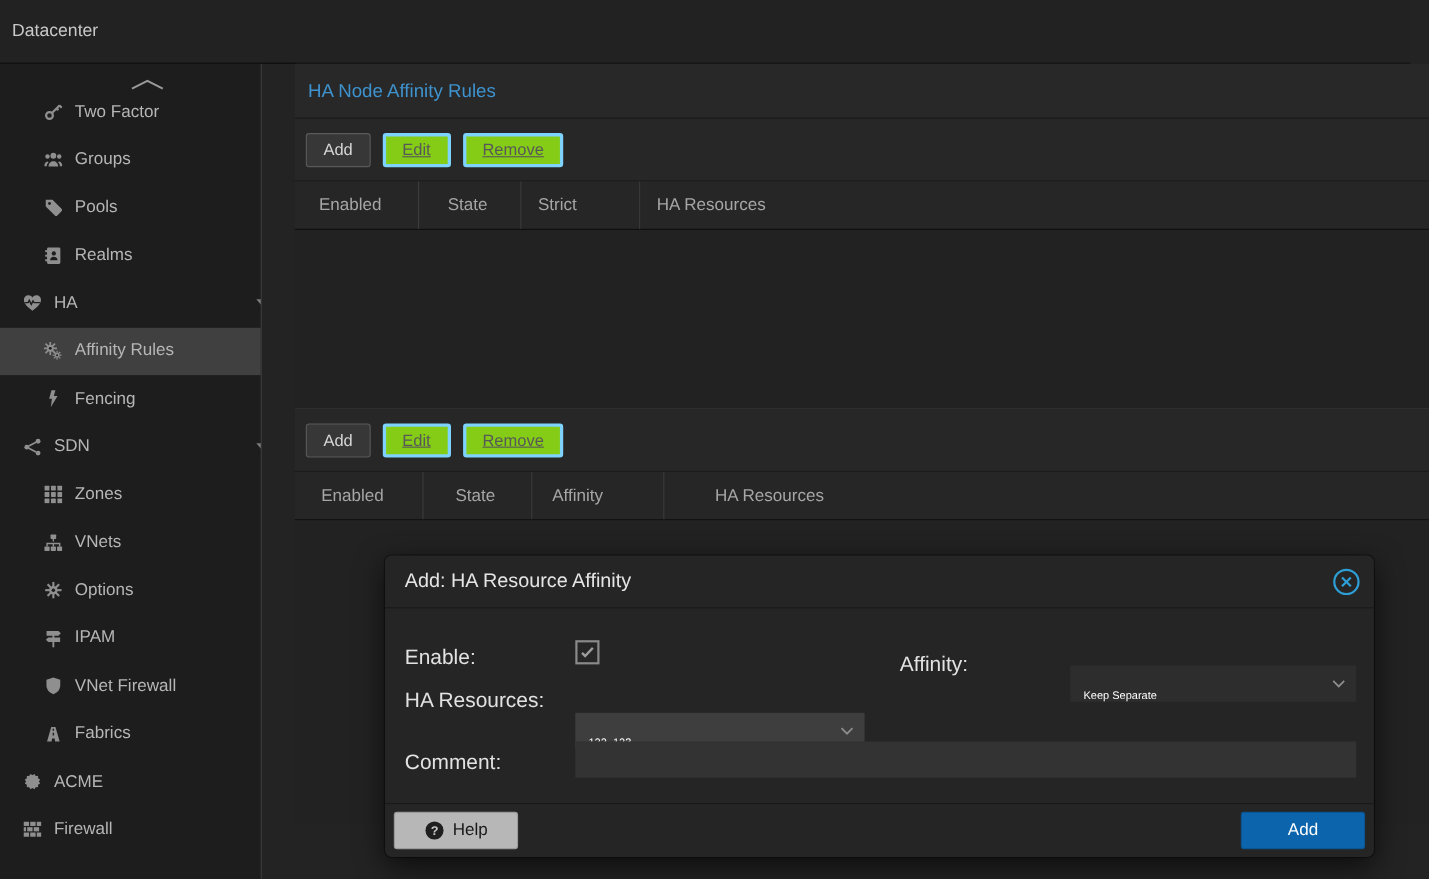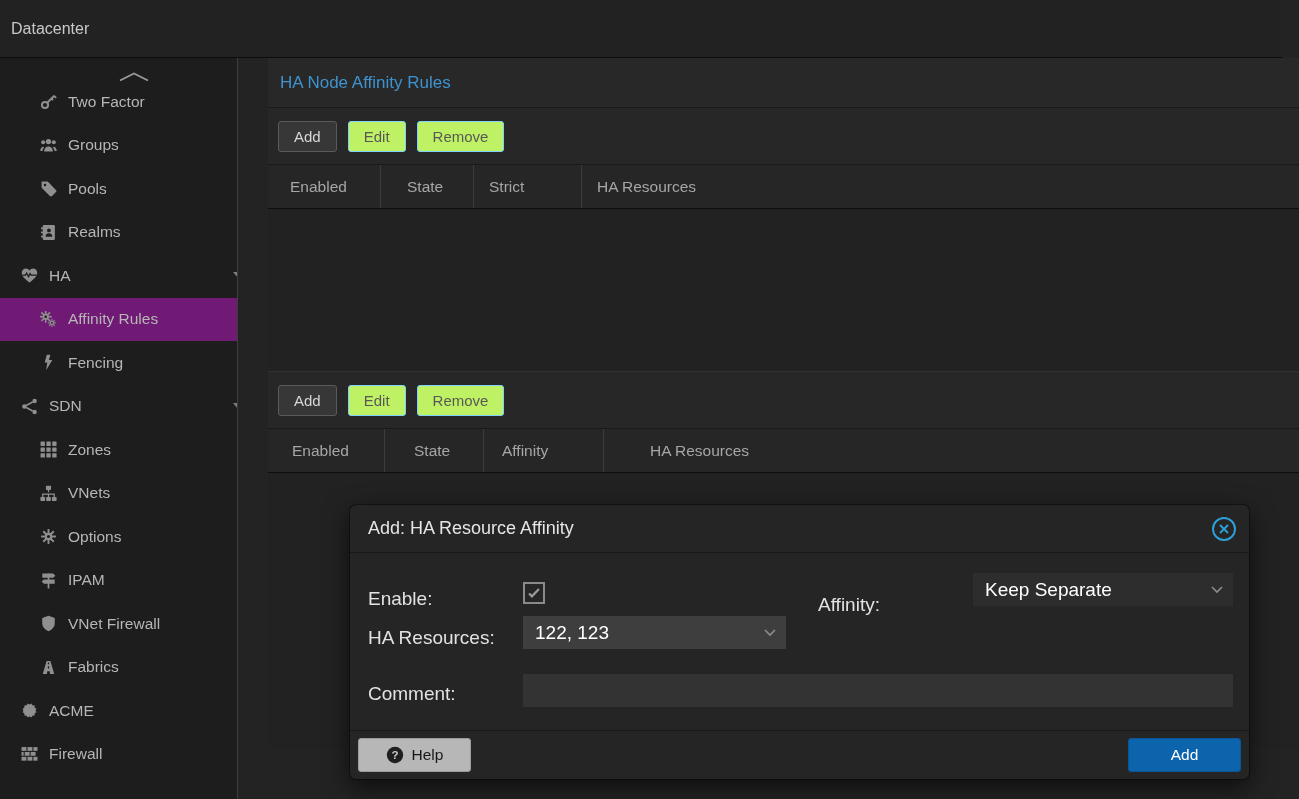--- a/index.html
+++ b/index.html
@@ -16,37 +16,37 @@
            border-right:1px solid #3e3e3e;overflow:hidden;}
   .scrollup{position:absolute;left:0;top:8px;width:267px;height:20px;display:flex;
             justify-content:center;align-items:center;color:#9a9a9a;}
   .snav{position:absolute;left:0;top:22px;width:267px;}
   .sitem{height:43.5px;display:flex;align-items:center;color:#b6b6b6;font-size:15.5px;
          position:relative;cursor:default;}
   .sitem .ic{width:22px;display:flex;justify-content:center;align-items:center;
              margin-right:9px;color:#8f8f8f;flex:none;}
   .lvl0{padding-left:12px;margin-left:6px;}
   .lvl1{padding-left:37px;}
-  .sel{background:#701a75;}
+  .sel{background:#404040;}
   .caret{position:absolute;right:22px;width:0;height:0;}
   .caret.down{border-left:6px solid transparent;border-right:6px solid transparent;
               border-top:7px solid #7d7d7d;}
   .caret.right{border-top:6px solid transparent;border-bottom:6px solid transparent;
                border-left:7px solid #7d7d7d;}
   svg.i16{width:17px;height:17px;}
   
   .main{position:absolute;left:268px;top:58px;width:1031px;height:741px;background:#232323;}
   .ptitle{height:50px;background:#282828;border-bottom:1px solid #1a1a1a;display:flex;
           align-items:center;padding-left:12px;font-size:17px;color:#3e93cf;}
   .ptool{height:57px;background:#272727;border-bottom:1px solid #1a1a1a;display:flex;
          align-items:center;padding-left:10px;}
   .tbtn{height:31px;padding:0 15px;border-radius:3px;font-size:15px;display:inline-flex;
         align-items:center;margin-right:11px;}
   .tbtn.en{background:#373737;border:1px solid #5a5a5a;color:#d6d6d6;}
-  .tbtn.dis{background:#bef264;border:1px solid #7dd3fc;color:#585858;}
+  .tbtn.dis{background:#84cc16;border:3px solid #7dd3fc;color:#585858;text-decoration:underline;}
   .phead{height:44px;background:#262626;border-bottom:1px solid #0e0e0e;display:flex;
          color:#a6a6a6;font-size:15.5px;}
   .phead .col{display:flex;align-items:center;height:100%;}
   .np .c1{width:113px;padding-left:22px;border-right:1px solid #3b3b3b;}
   .np .c2{width:93px; padding-left:26px;border-right:1px solid #3b3b3b;}
   .np .c3{width:108px;padding-left:15px;border-right:1px solid #3b3b3b;}
   .np .c4{flex:1;padding-left:15px;}
   .rp .c1{width:117px;padding-left:24px;border-right:1px solid #3b3b3b;}
   .rp .c2{width:99px; padding-left:29px;border-right:1px solid #3b3b3b;}
   .rp .c3{width:120px;padding-left:18px;border-right:1px solid #3b3b3b;}
@@ -55,22 +55,22 @@
   .panel2{border-top:1px solid #313131;}
   
   .dialog{position:absolute;left:350px;top:505px;width:899px;height:274px;background:#252525;
           border-radius:6px;box-shadow:0 8px 26px rgba(0,0,0,.65),0 0 0 1px #151515;
           overflow:hidden;}
   .dtitle{height:48px;display:flex;align-items:center;padding-left:18px;font-size:18px;
           color:#e5e5e5;border-bottom:1px solid #191919;position:relative;}
   .dclose{position:absolute;right:12px;top:11px;width:26px;height:26px;background:none;
           border:none;padding:0;cursor:pointer;display:flex;}
   .flabel{position:absolute;color:#e2e2e2;font-size:19px;}
-  .combo{position:absolute;height:33px;display:flex;align-items:center;color:#ffffff;
-         font-size:19px;padding-left:12px;cursor:pointer;}
+  .combo{position:absolute;height:33px;display:flex;align-items:flex-end;color:#ffffff;
+         font-size:10px;padding-left:12px;cursor:pointer;margin-top:32px;}
   .combo .chev{position:absolute;right:10px;top:13px;}
   .cbx{position:absolute;left:173px;top:77px;width:22px;height:22px;border:2px solid #8a8a8a;
        background:#262626;display:flex;align-items:center;justify-content:center;}
   .cmt{position:absolute;left:173px;top:169px;width:710px;height:33px;background:#333333;
        border:none;color:#dddddd;font-size:15px;padding:0 10px;outline:none;}
   .dfoot{position:absolute;left:0;top:225px;width:899px;height:49px;border-top:1px solid #191919;}
   .helpbtn{position:absolute;left:8px;top:7px;width:113px;height:34px;background:#b7b7b7;
            border:1px solid #9a9a9a;border-radius:3px;color:#181818;font-size:15.5px;
            display:flex;align-items:center;justify-content:center;gap:8px;cursor:pointer;}
   .addbtn{position:absolute;right:8px;top:7px;width:113px;height:34px;background:#0c64ac;

